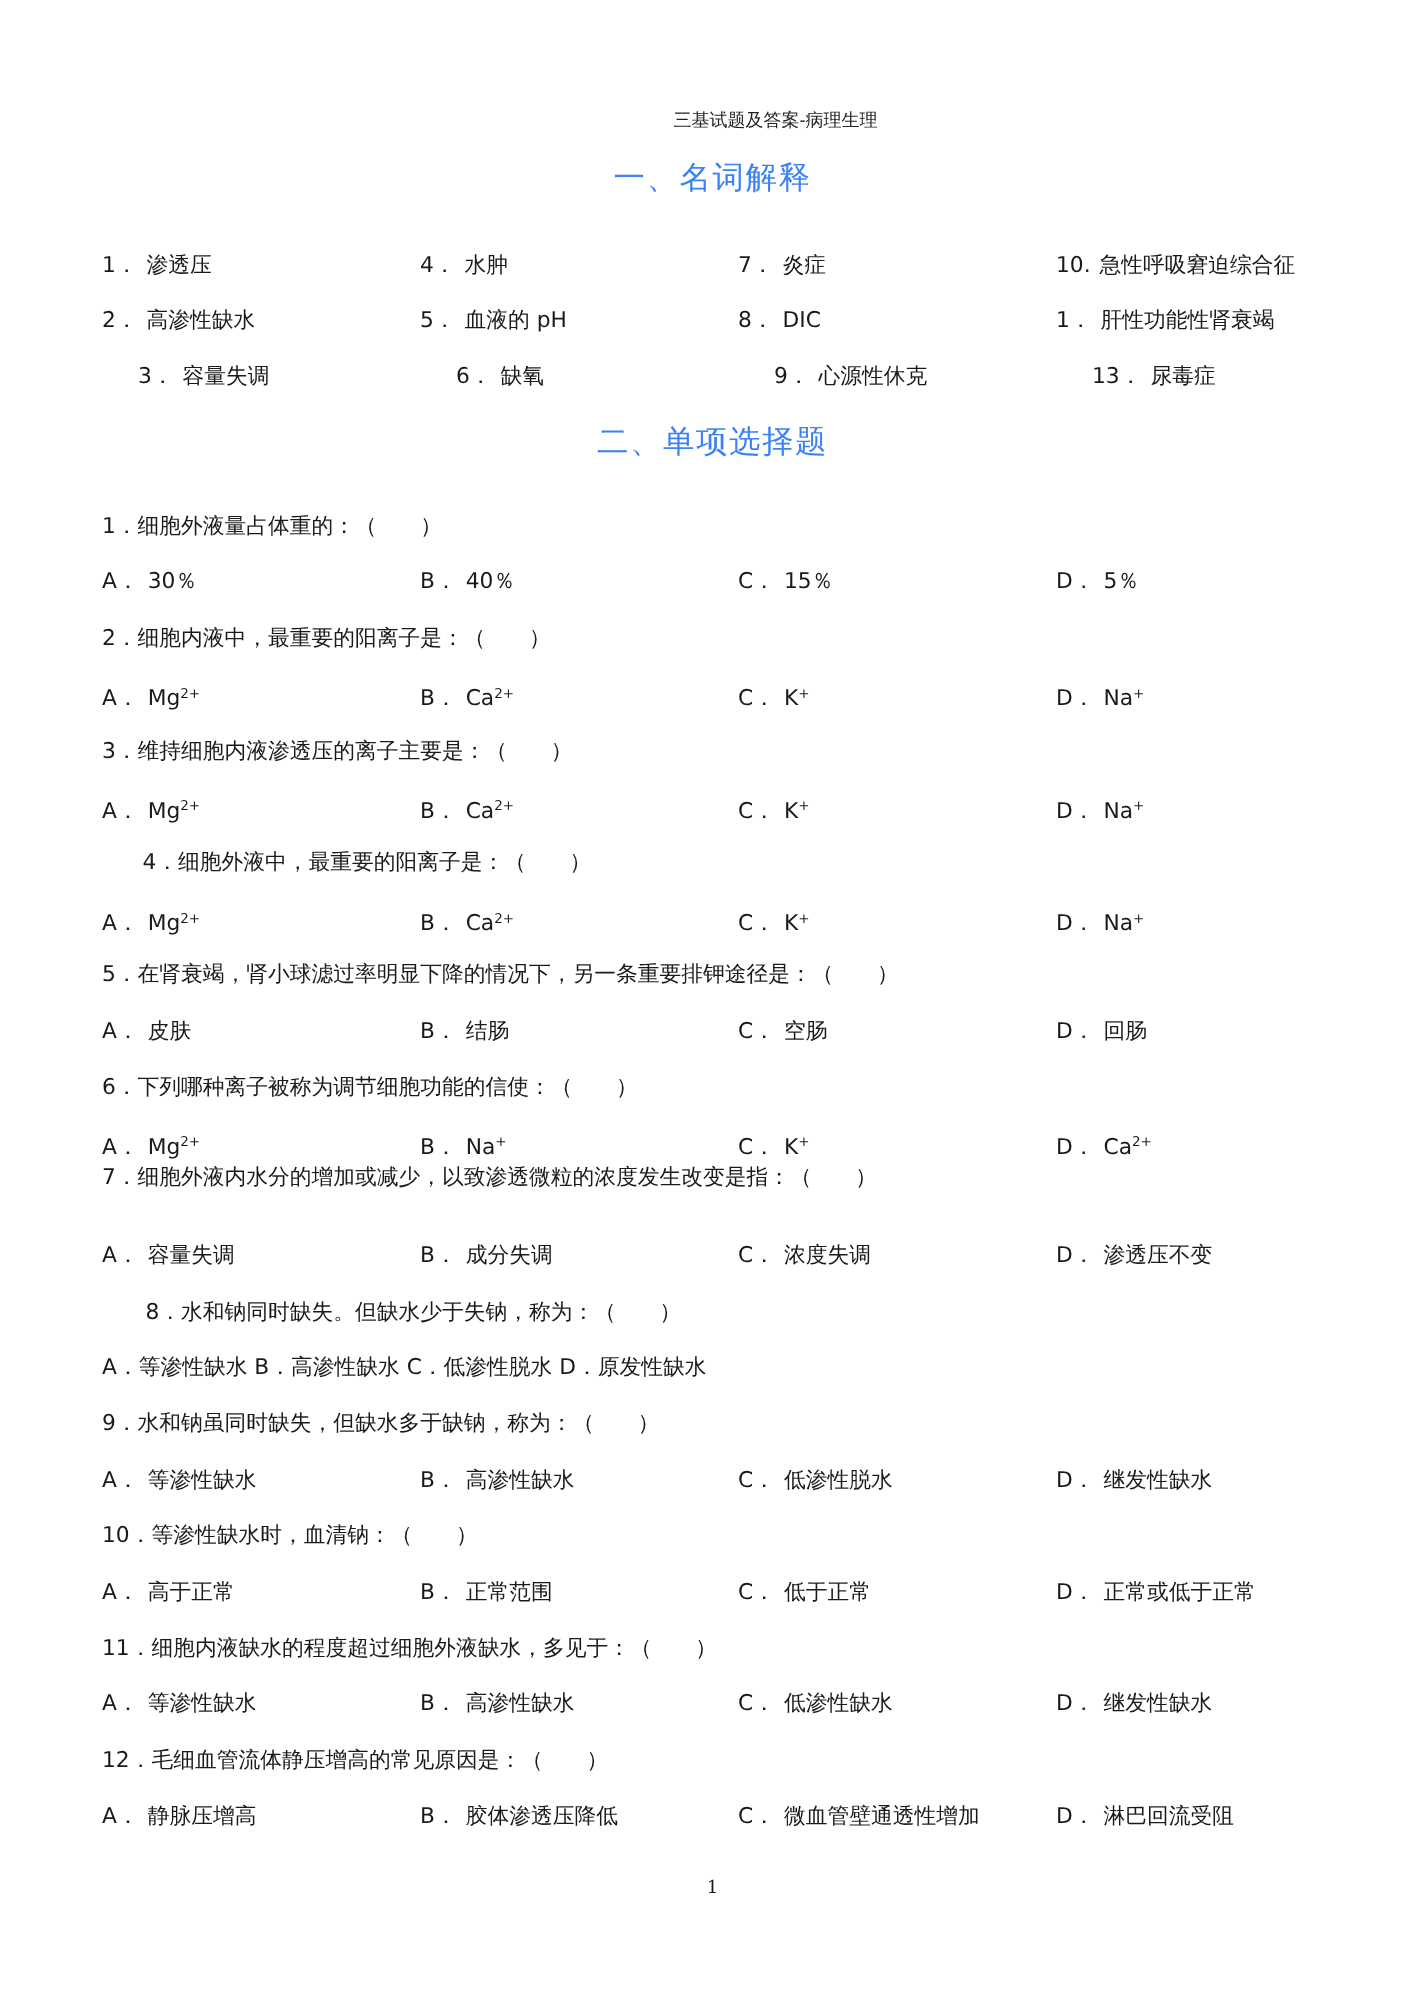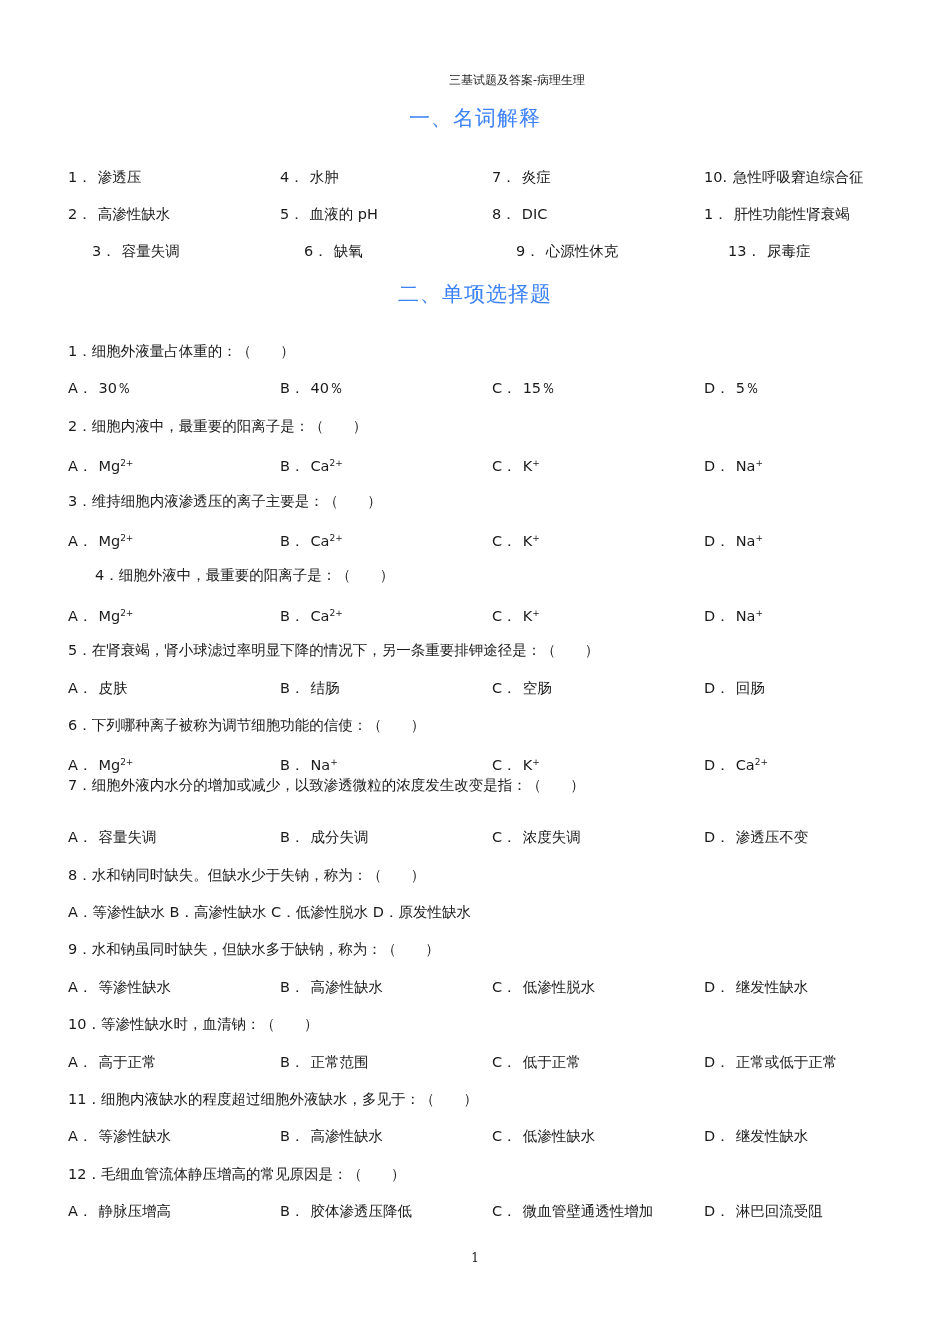--- a/index.html
+++ b/index.html
@@ -95,21 +95,21 @@
       <div class="cell c2"><span class="num">C．</span><span>K</span><sup>+</sup></div>
       <div class="cell c3"><span class="num">D．</span><span>Ca</span><sup>2+</sup></div>
     </div>
     <div class="row" style="top: 773px;">7．细胞外液内水分的增加或减少，以致渗透微粒的浓度发生改变是指：（　　）</div>
     <div class="row" style="top: 825px;">
       <div class="cell c0"><span class="num">A．</span><span>容量失调</span></div>
       <div class="cell c1"><span class="num">B．</span><span>成分失调</span></div>
       <div class="cell c2"><span class="num">C．</span><span>浓度失调</span></div>
       <div class="cell c3"><span class="num">D．</span><span>渗透压不变</span></div>
     </div>
-    <div class="row" style="top: 863px;">8．水和钠同时缺失。但缺水少于失钠，称为：（　　）</div>
+    <div class="row" style="top: 863px; margin-left: 29px;">8．水和钠同时缺失。但缺水少于失钠，称为：（　　）</div>
     <div class="row" style="top: 900px;">A．等渗性缺水 B．高渗性缺水 C．低渗性脱水 D．原发性缺水</div>
     <div class="row" style="top: 937px;">9．水和钠虽同时缺失，但缺水多于缺钠，称为：（　　）</div>
     <div class="row" style="top: 975px;">
       <div class="cell c0"><span class="num">A．</span><span>等渗性缺水</span></div>
       <div class="cell c1"><span class="num">B．</span><span>高渗性缺水</span></div>
       <div class="cell c2"><span class="num">C．</span><span>低渗性脱水</span></div>
       <div class="cell c3"><span class="num">D．</span><span>继发性缺水</span></div>
     </div>
     <div class="row" style="top: 1012px;">10．等渗性缺水时，血清钠：（　　）</div>
     <div class="row" style="top: 1050px;">

